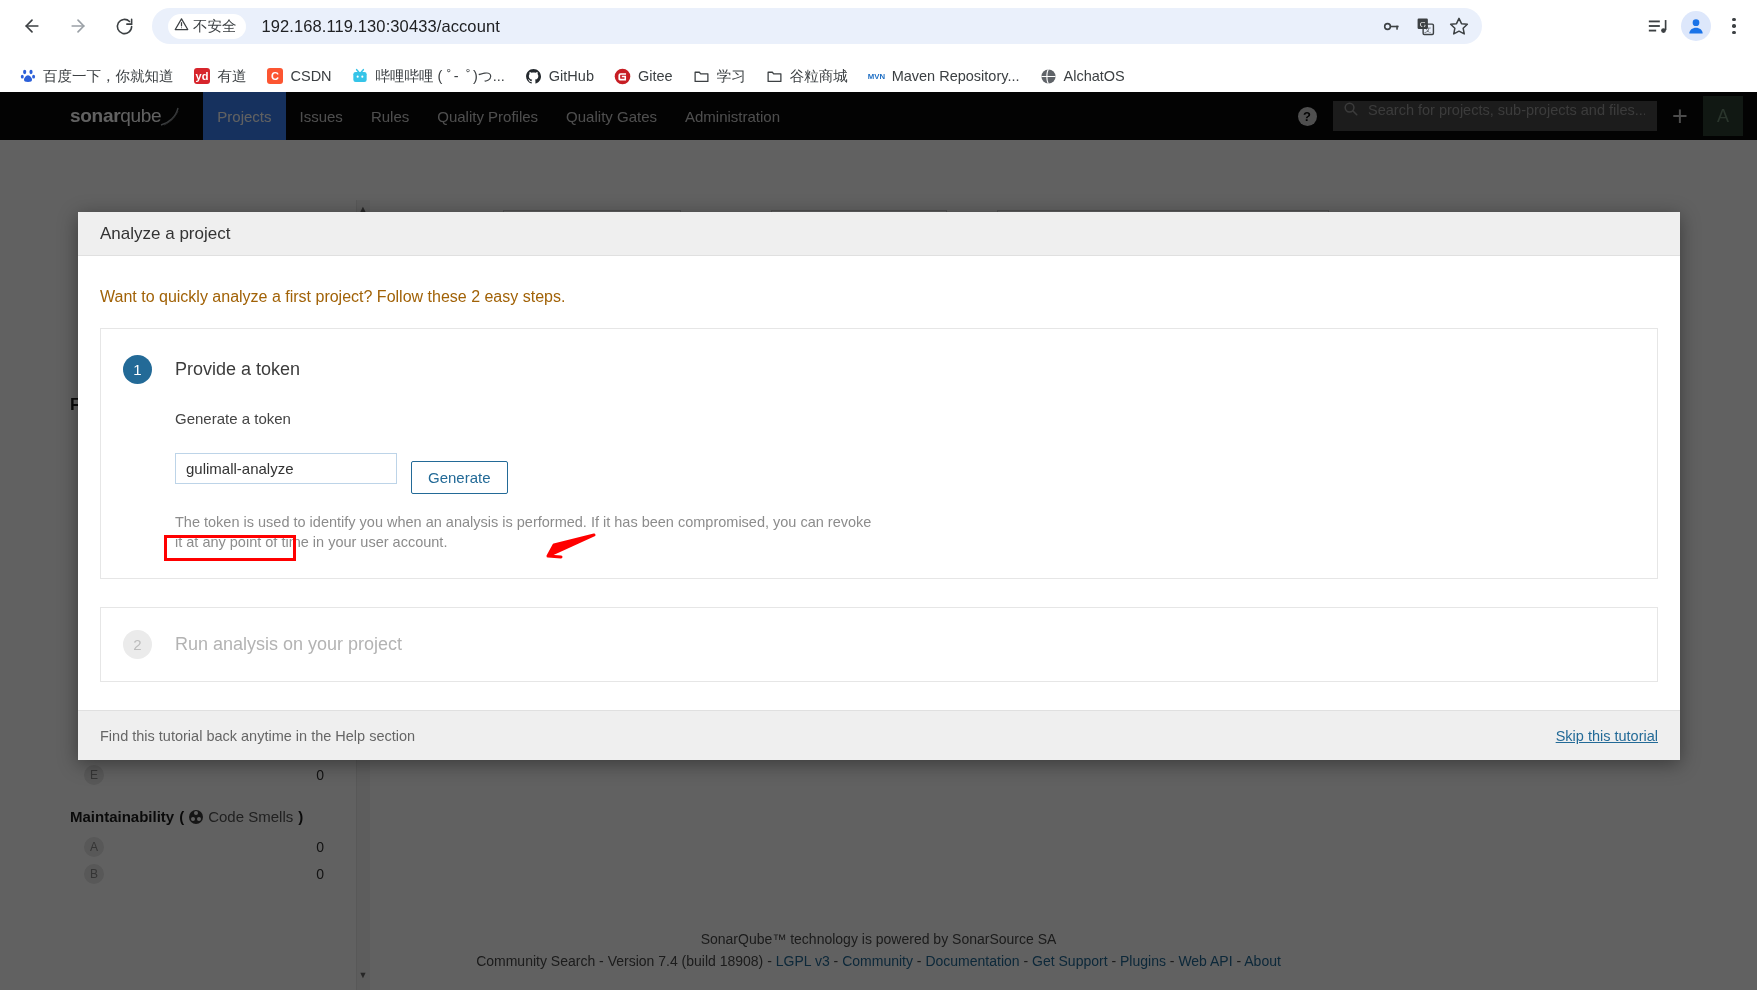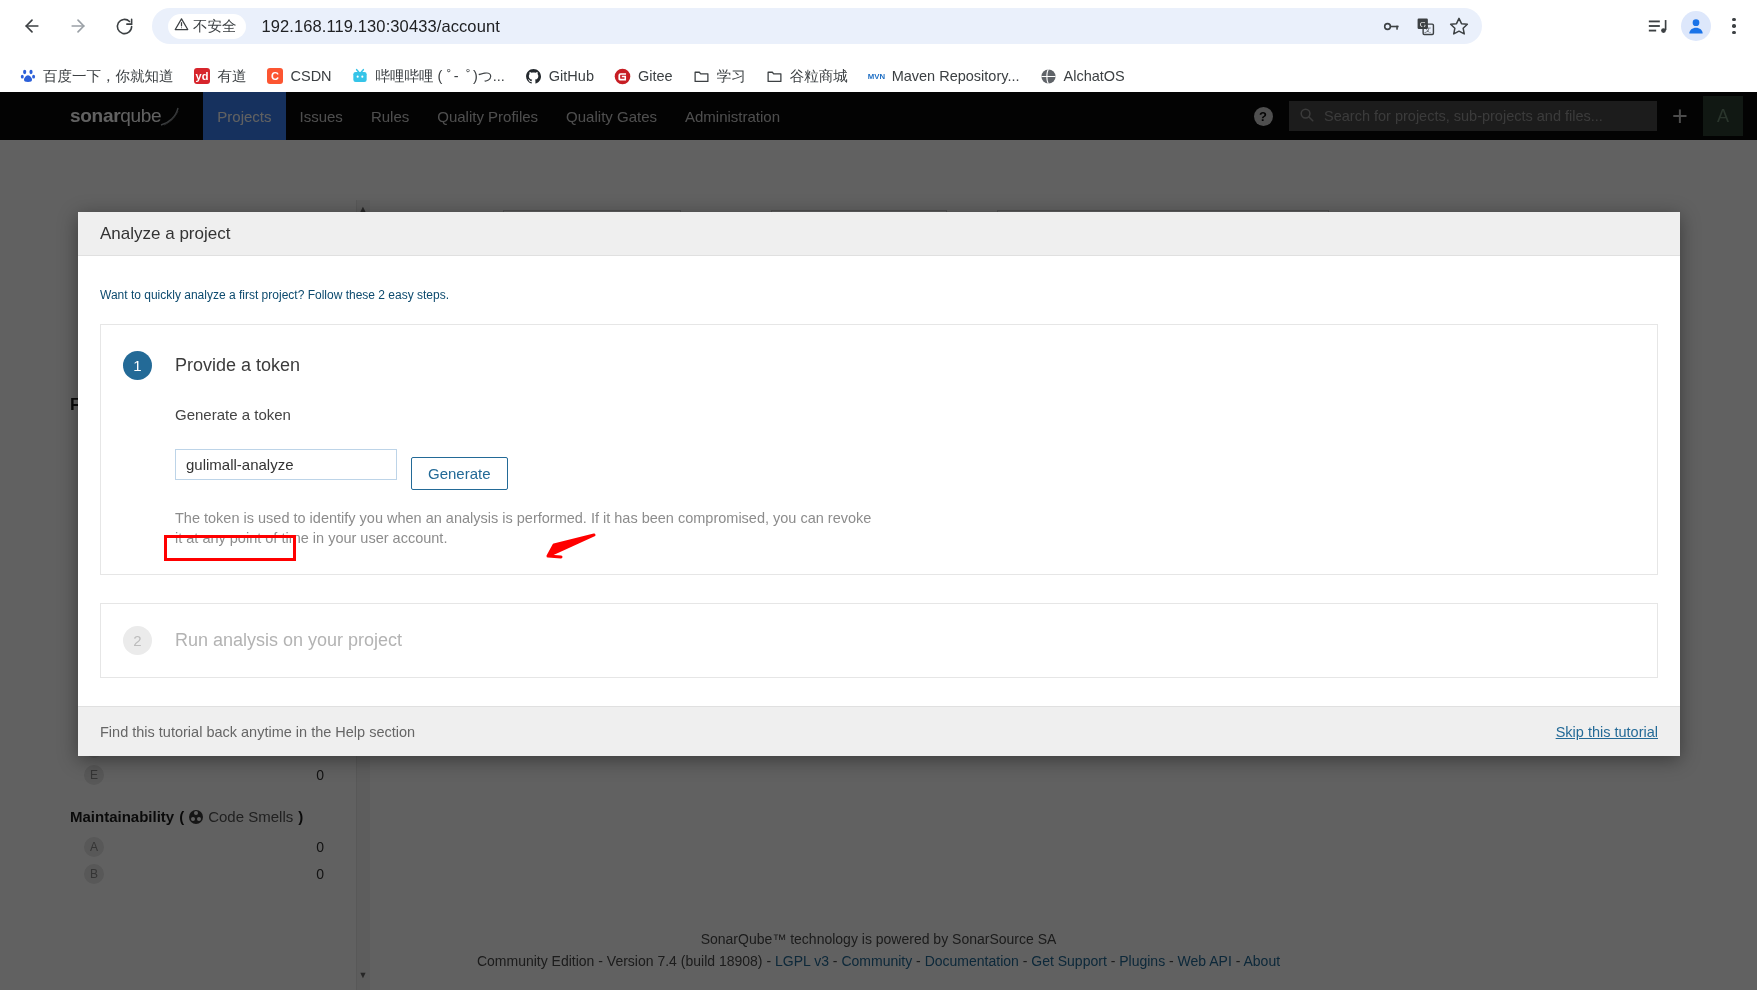--- a/index.html
+++ b/index.html
@@ -116,22 +116,22 @@
   .help-btn {
     width: 40px; height: 48px; display:flex; align-items:center; justify-content:center;
     cursor: pointer;
   }
   .help-circle {
     width: 19px; height: 19px; border-radius: 50%; background: #cfcfcf;
     color: #0a0a0a; font-size: 13px; font-weight: bold;
     display:flex; align-items:center; justify-content:center;
   }
   .sq-search {
-    width: 368px; height: 30px; background: #4a4a4a;
-    display: flex; align-items: center; gap: 8px; padding: 0 10px;
+    width: 324px; height: 30px; background: #4a4a4a;
+    display: flex; align-items: flex-start; gap: 8px; padding: 0 10px;
     margin-left: 6px; cursor: text;
   }
   .sq-search input {
     border: 0; background: transparent; outline: none;
     color: #c6c6c6; font-size: 14.5px; font-family: inherit; width: 100%;
   }
   .sq-search input::placeholder { color: #9b9b9b; }
   .plus-btn {
     width: 46px; height: 48px; display:flex; align-items:center; justify-content:center;
     color: #c9c9c9; font-size: 27px; font-weight: 300; cursor: pointer;
@@ -225,21 +225,21 @@
   .modal {
     position: absolute; left: 78px; top: 120px; width: 1602px;
     background: #ffffff; box-shadow: 0 4px 18px rgba(0,0,0,0.4);
   }
   .modal-head {
     height: 44px; background: #efefef; border-bottom: 1px solid #e0e0e0;
     display: flex; align-items: center; padding-left: 22px;
     font-size: 17px; color: #333;
   }
   .modal-body { padding: 22px 22px 0 22px; }
-  .modal-intro { font-size: 12px; color: #0c4a6e; margin: 10px 0 22px 0; }
+  .modal-intro { font-size: 16px; color: #a16207; margin: 10px 0 22px 0; }
 
   .step-card {
     border: 1px solid #e6e6e6; padding: 26px 0 26px 0; margin-bottom: 28px;
   }
   .step-head { display: flex; align-items: center; padding-left: 22px; }
   .step-num {
     width: 29px; height: 29px; border-radius: 50%; background: #236a97; color: #fff;
     font-size: 15px; display:flex; align-items:center; justify-content:center;
   }
   .step-num.muted { background: #ebebeb; color: #bcbcbc; }
@@ -592,21 +592,21 @@
       </div>
       <div class="rating-row">
         <span class="rating-badge">B</span>
         <span class="rating-count">0</span>
       </div>
     </div>
 
     <div class="footer">
       <div>SonarQube™ technology is powered by SonarSource SA</div>
       <div>
-        <span>Community Edition</span><span> - </span><span>Version 7.4 (build 18908)</span><span> - </span><a>LGPL v3</a><span> - </span><a>Community</a><span> - </span><a>Documentation</a><span> - </span><a>Get Support</a><span> - </span><a>Plugins</a><span> - </span><a>Web API</a><span> - </span><a>About</a>
+        <span>Community Search</span><span> - </span><span>Version 7.4 (build 18908)</span><span> - </span><a>LGPL v3</a><span> - </span><a>Community</a><span> - </span><a>Documentation</a><span> - </span><a>Get Support</a><span> - </span><a>Plugins</a><span> - </span><a>Web API</a><span> - </span><a>About</a>
       </div>
     </div>
   </div>
 
   <div class="overlay"></div>
 
   <div class="modal">
     <div class="modal-head">Analyze a project</div>
 
     <div class="modal-body">

